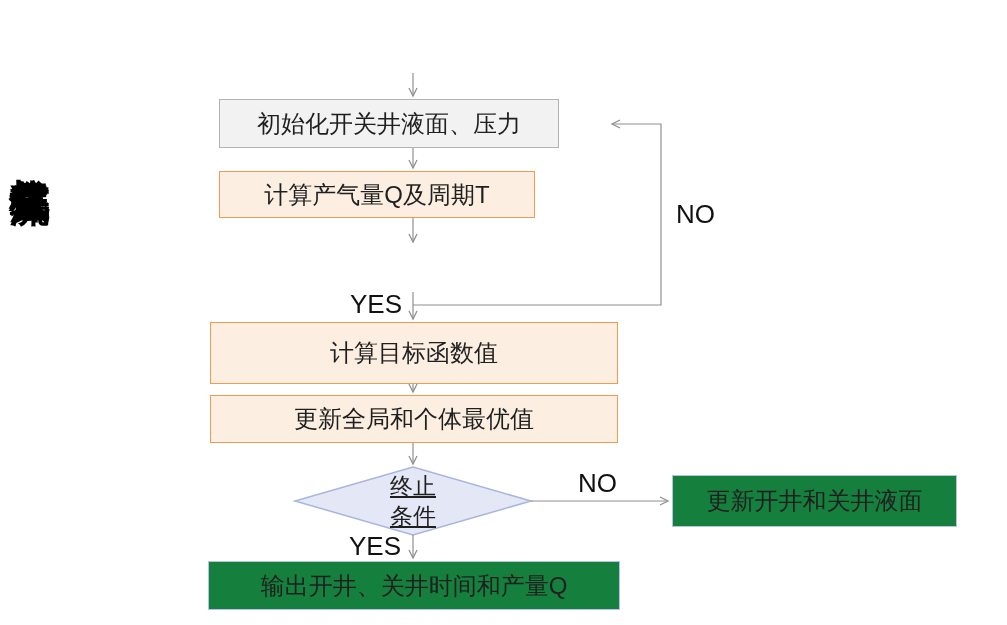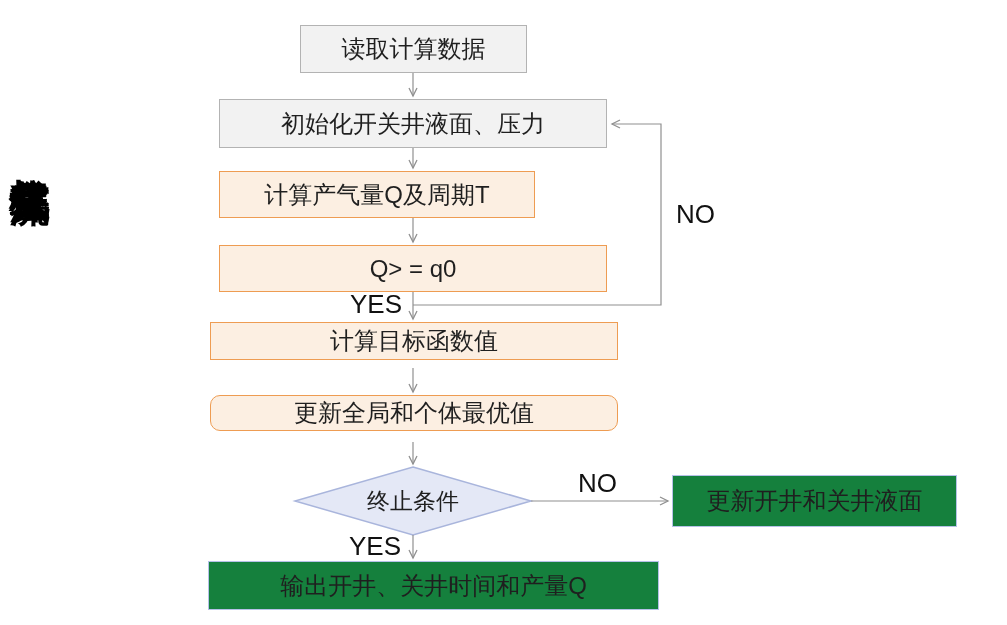--- a/index.html
+++ b/index.html
@@ -31,27 +31,28 @@
     white-space: nowrap;
   }
   .node.gray   { background: #f2f2f2; border: 1.5px solid #b3b3b3; }
   .node.orange { background: #fcefe2; border: 1.5px solid #ee9c52; }
   .node.blue   { background: #15803d; border: 1.5px solid #b6c1e8; }
   .diamond-label {
     position: absolute;
     left: 295px; top: 467px;
     width: 236px; height: 68px;
     display: flex;
-    flex-direction: row;
+    flex-direction: column;
     align-items: center;
     justify-content: center;
     font-size: 23px;
     line-height: 30px;
     color: #1f1f1f;
     text-align: right;
+    text-decoration: underline;
   }
   .edge-label {
     position: absolute;
     font-size: 26px;
     color: #111111;
     white-space: nowrap;
   }
   .side-title {
     position: absolute;
     left: 8px; top: 146px;
@@ -86,38 +87,36 @@
     <line x1="413" y1="442" x2="413" y2="464" stroke="#909090" stroke-width="1.2" marker-end="url(#arw)"></line>
     <line x1="413" y1="535" x2="413" y2="558" stroke="#909090" stroke-width="1.2" marker-end="url(#arw)"></line>
 
     <polyline points="413,305 661,305 661,124 612,124" fill="none" stroke="#909090" stroke-width="1.2" marker-end="url(#arw)"></polyline>
 
     <line x1="531" y1="501" x2="668" y2="501" stroke="#909090" stroke-width="1.2" marker-end="url(#arw)"></line>
   </svg>
 
   <div class="side-title">柱塞优化算法流程</div>
 
-  <div class="node gray" style="left:300px; top:25px; width:227px; height:48px;">读取计算数据</div>
 
-  <div class="node gray" style="left:219px; top:99px; width:388px; height:49px;">初始化开关井液面、压力</div>
+  <div class="node gray" style="left:219px; top:99px; width:340px; height:49px;">初始化开关井液面、压力</div>
 
   <div class="node orange" style="left:219px; top:171px; width:316px; height:47px;">计算产气量Q及周期T</div>
 
-  <div class="node orange" style="left:219px; top:245px; width:388px; height:47px;">Q&gt; = q0</div>
 
-  <div class="node orange" style="left:210px; top:322px; width:408px; height:38px;">计算目标函数值</div>
+  <div class="node orange" style="left:210px; top:322px; width:408px; height:62px;">计算目标函数值</div>
 
-  <div class="node orange" style="left:210px; top:395px; width:408px; height:36px;border-radius:10px;">更新全局和个体最优值</div>
+  <div class="node orange" style="left:210px; top:395px; width:408px; height:48px;">更新全局和个体最优值</div>
 
   <div class="diamond-label">
     <span>终止</span>
     <span>条件</span>
   </div>
 
-  <div class="node blue" style="left:208px; top:561px; width:451px; height:49px;">输出开井、关井时间和产量Q</div>
+  <div class="node blue" style="left:208px; top:561px; width:412px; height:49px;">输出开井、关井时间和产量Q</div>
 
   <div class="node blue" style="left:672px; top:475px; width:285px; height:52px;">更新开井和关井液面</div>
 
   <div class="edge-label" style="left:350px; top:289px;">YES</div>
 
   <div class="edge-label" style="left:676px; top:199px;">NO</div>
 
   <div class="edge-label" style="left:578px; top:468px;">NO</div>
 
   <div class="edge-label" style="left:349px; top:531px;">YES</div>

